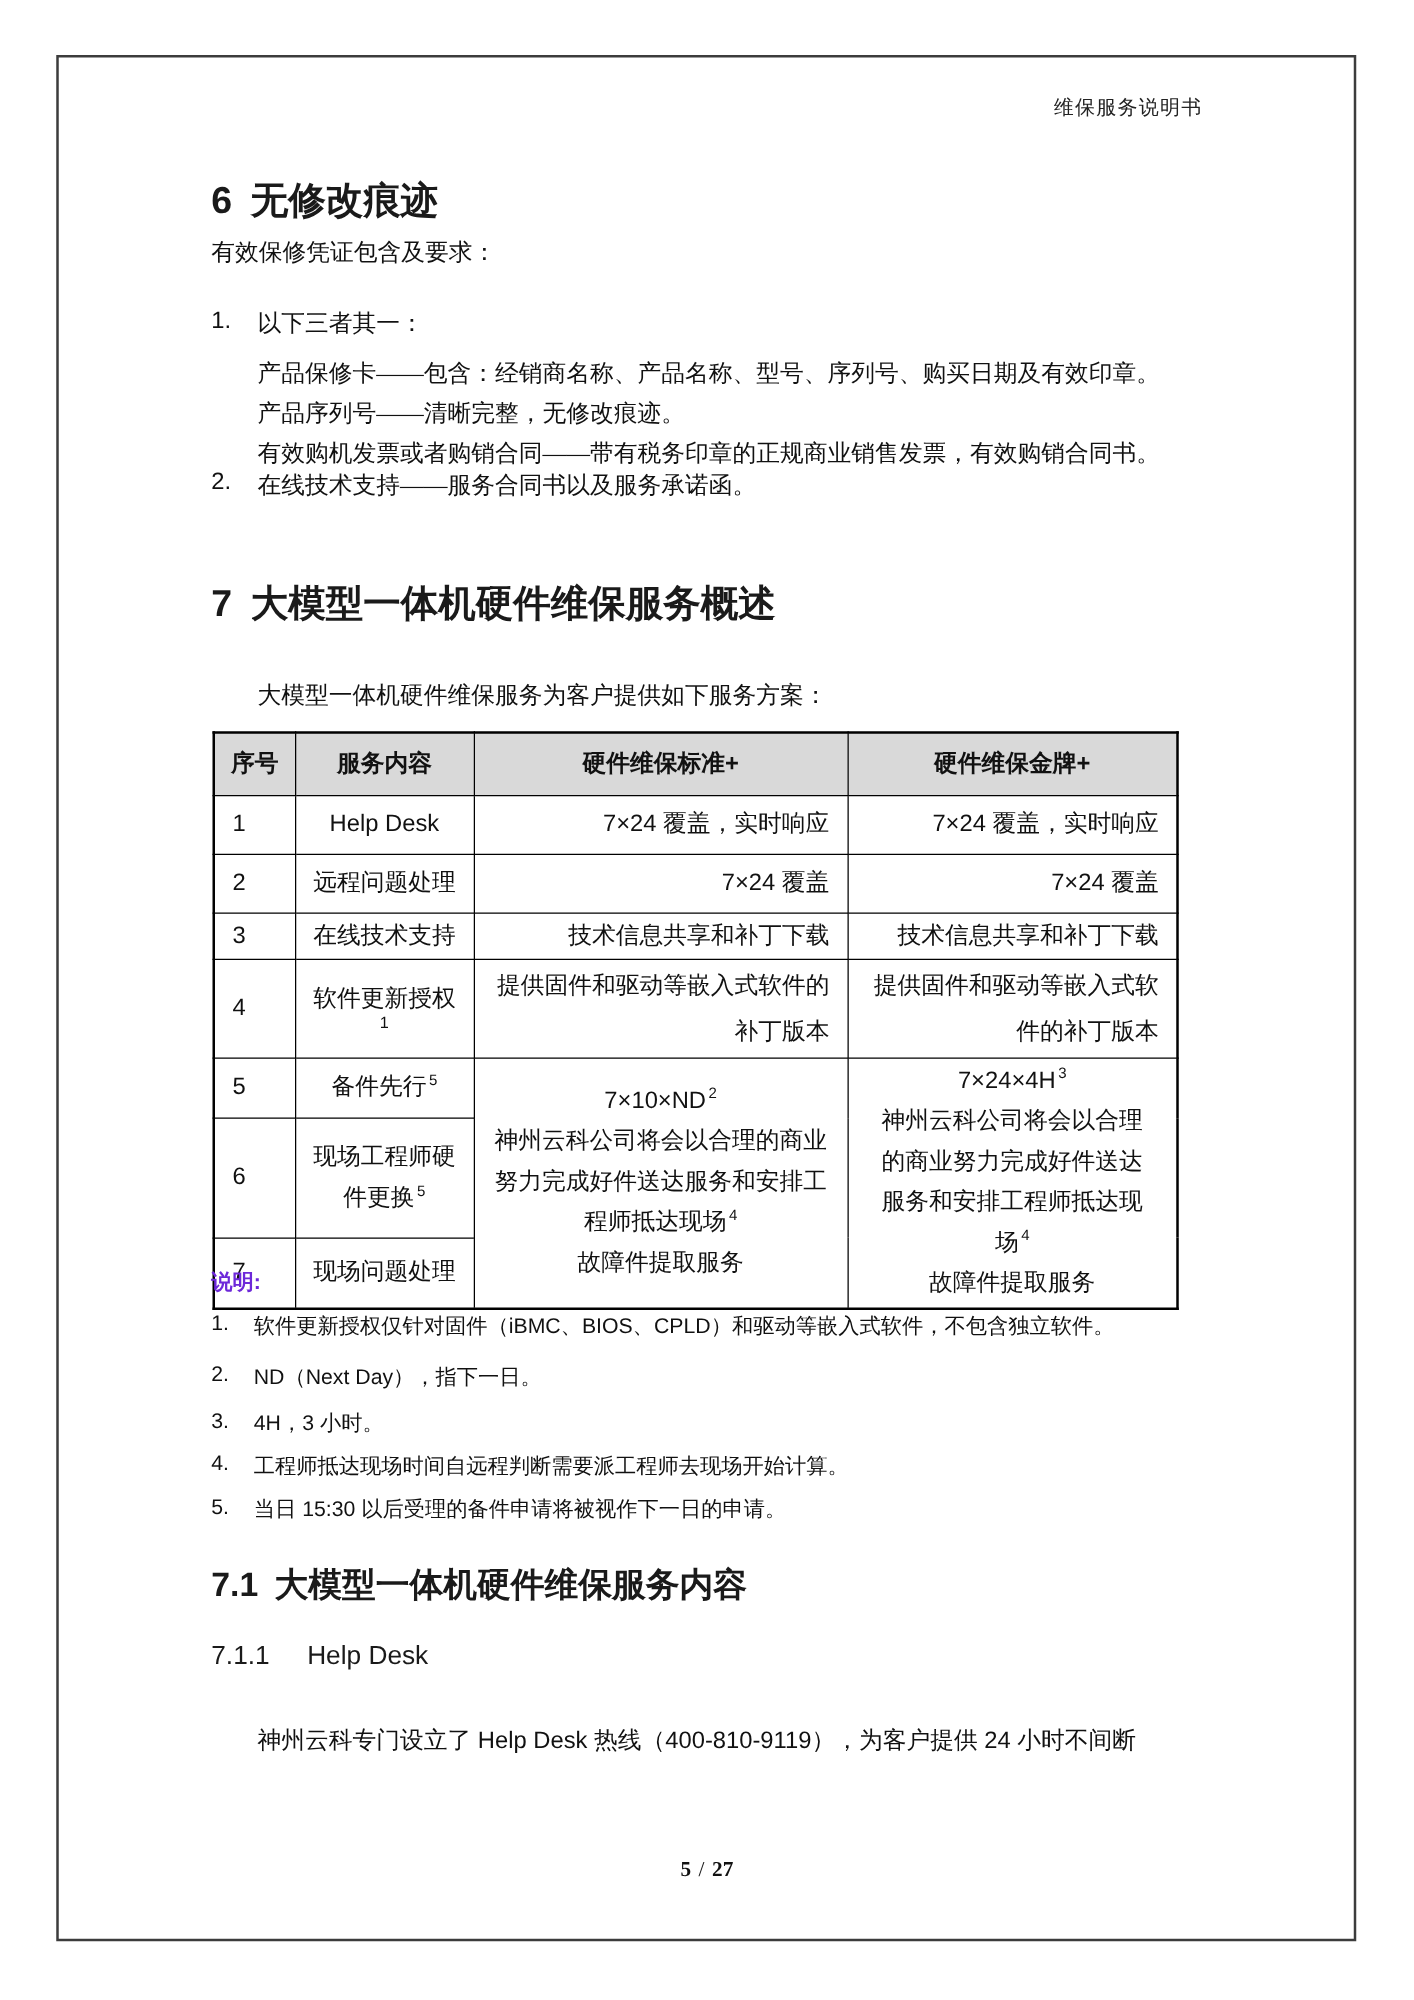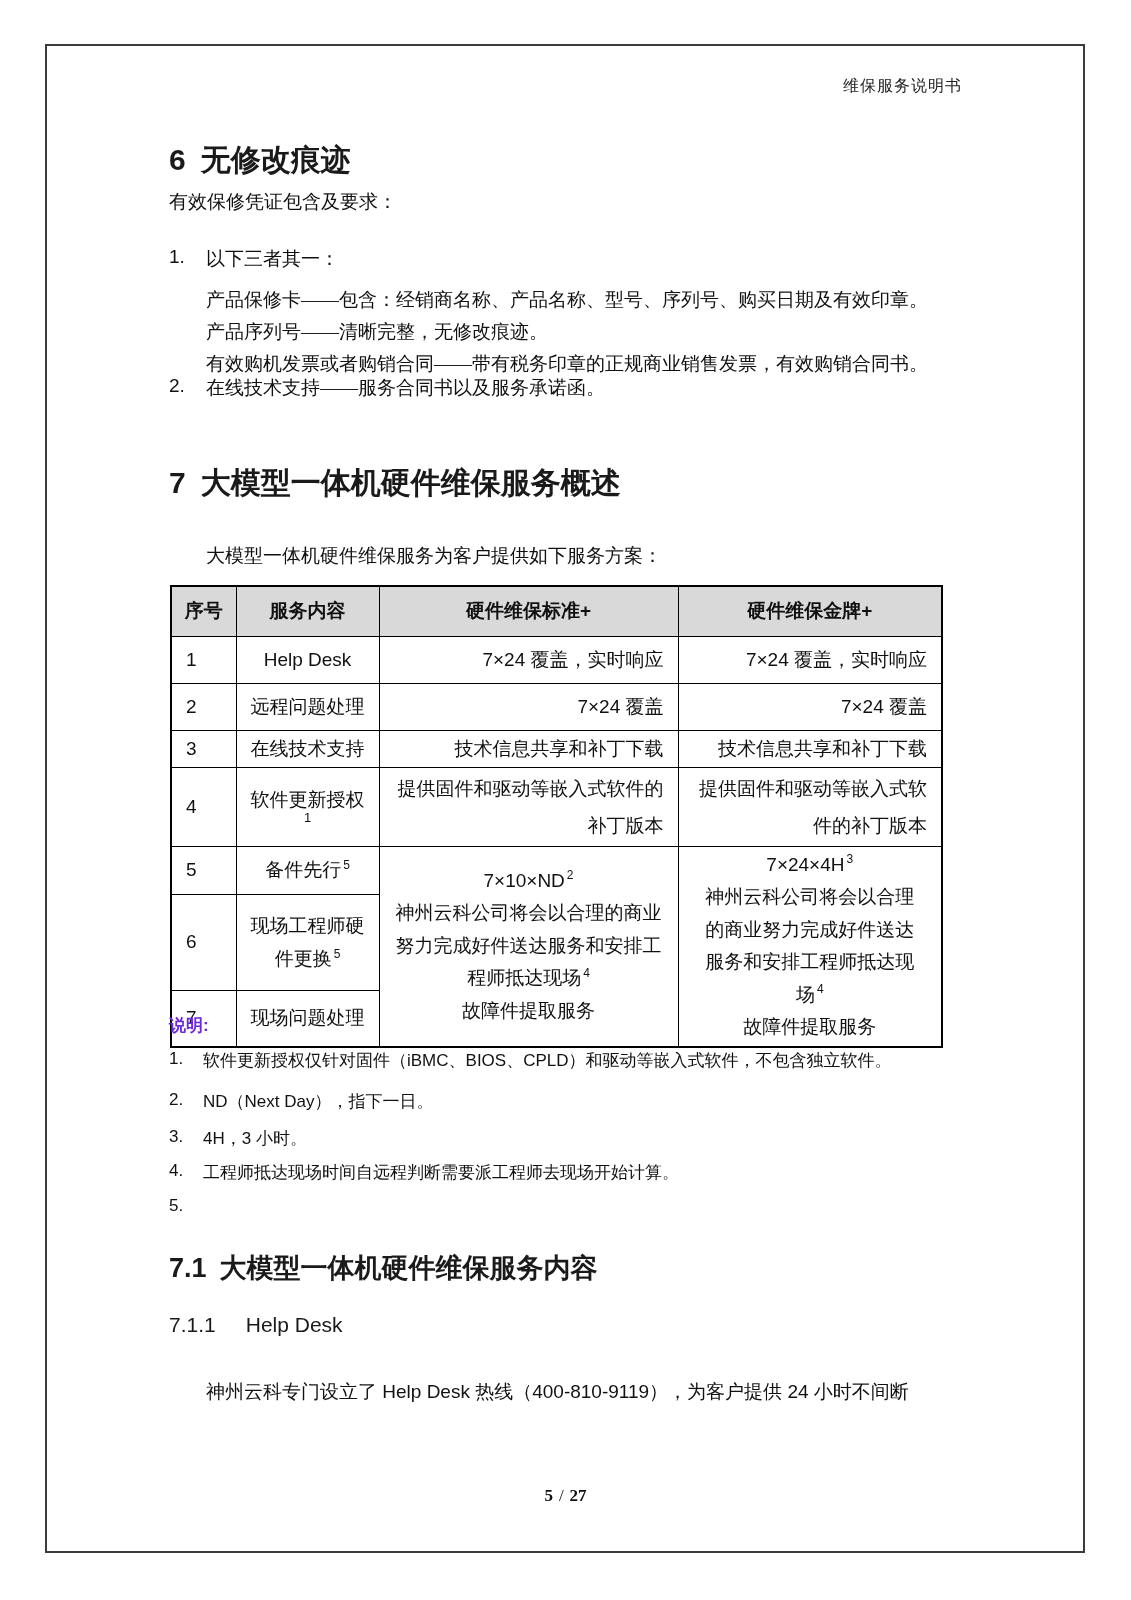--- a/index.html
+++ b/index.html
@@ -185,20 +185,21 @@
   <div class="abs note-row" style="left:169px; top:1127px;">
     <span class="n-num">3.</span>
     <span>4H，3 小时。</span>
   </div>
   <div class="abs note-row" style="left:169px; top:1161px;">
     <span class="n-num">4.</span>
     <span>工程师抵达现场时间自远程判断需要派工程师去现场开始计算。</span>
   </div>
   <div class="abs note-row" style="left:169px; top:1196px;">
     <span class="n-num">5.</span>
+    <span>当日 15:30 以后受理的备件申请将被视作下一日的申请。</span>
   </div>
 
   <div class="abs h2" style="left:169px; top:1250px;">
     <span class="num">7.1</span>
     <span>大模型一体机硬件维保服务内容</span>
   </div>
 
   <div class="abs h3" style="left:169px; top:1313px;">
     <span class="num">7.1.1</span>
     <span>Help Desk</span>

